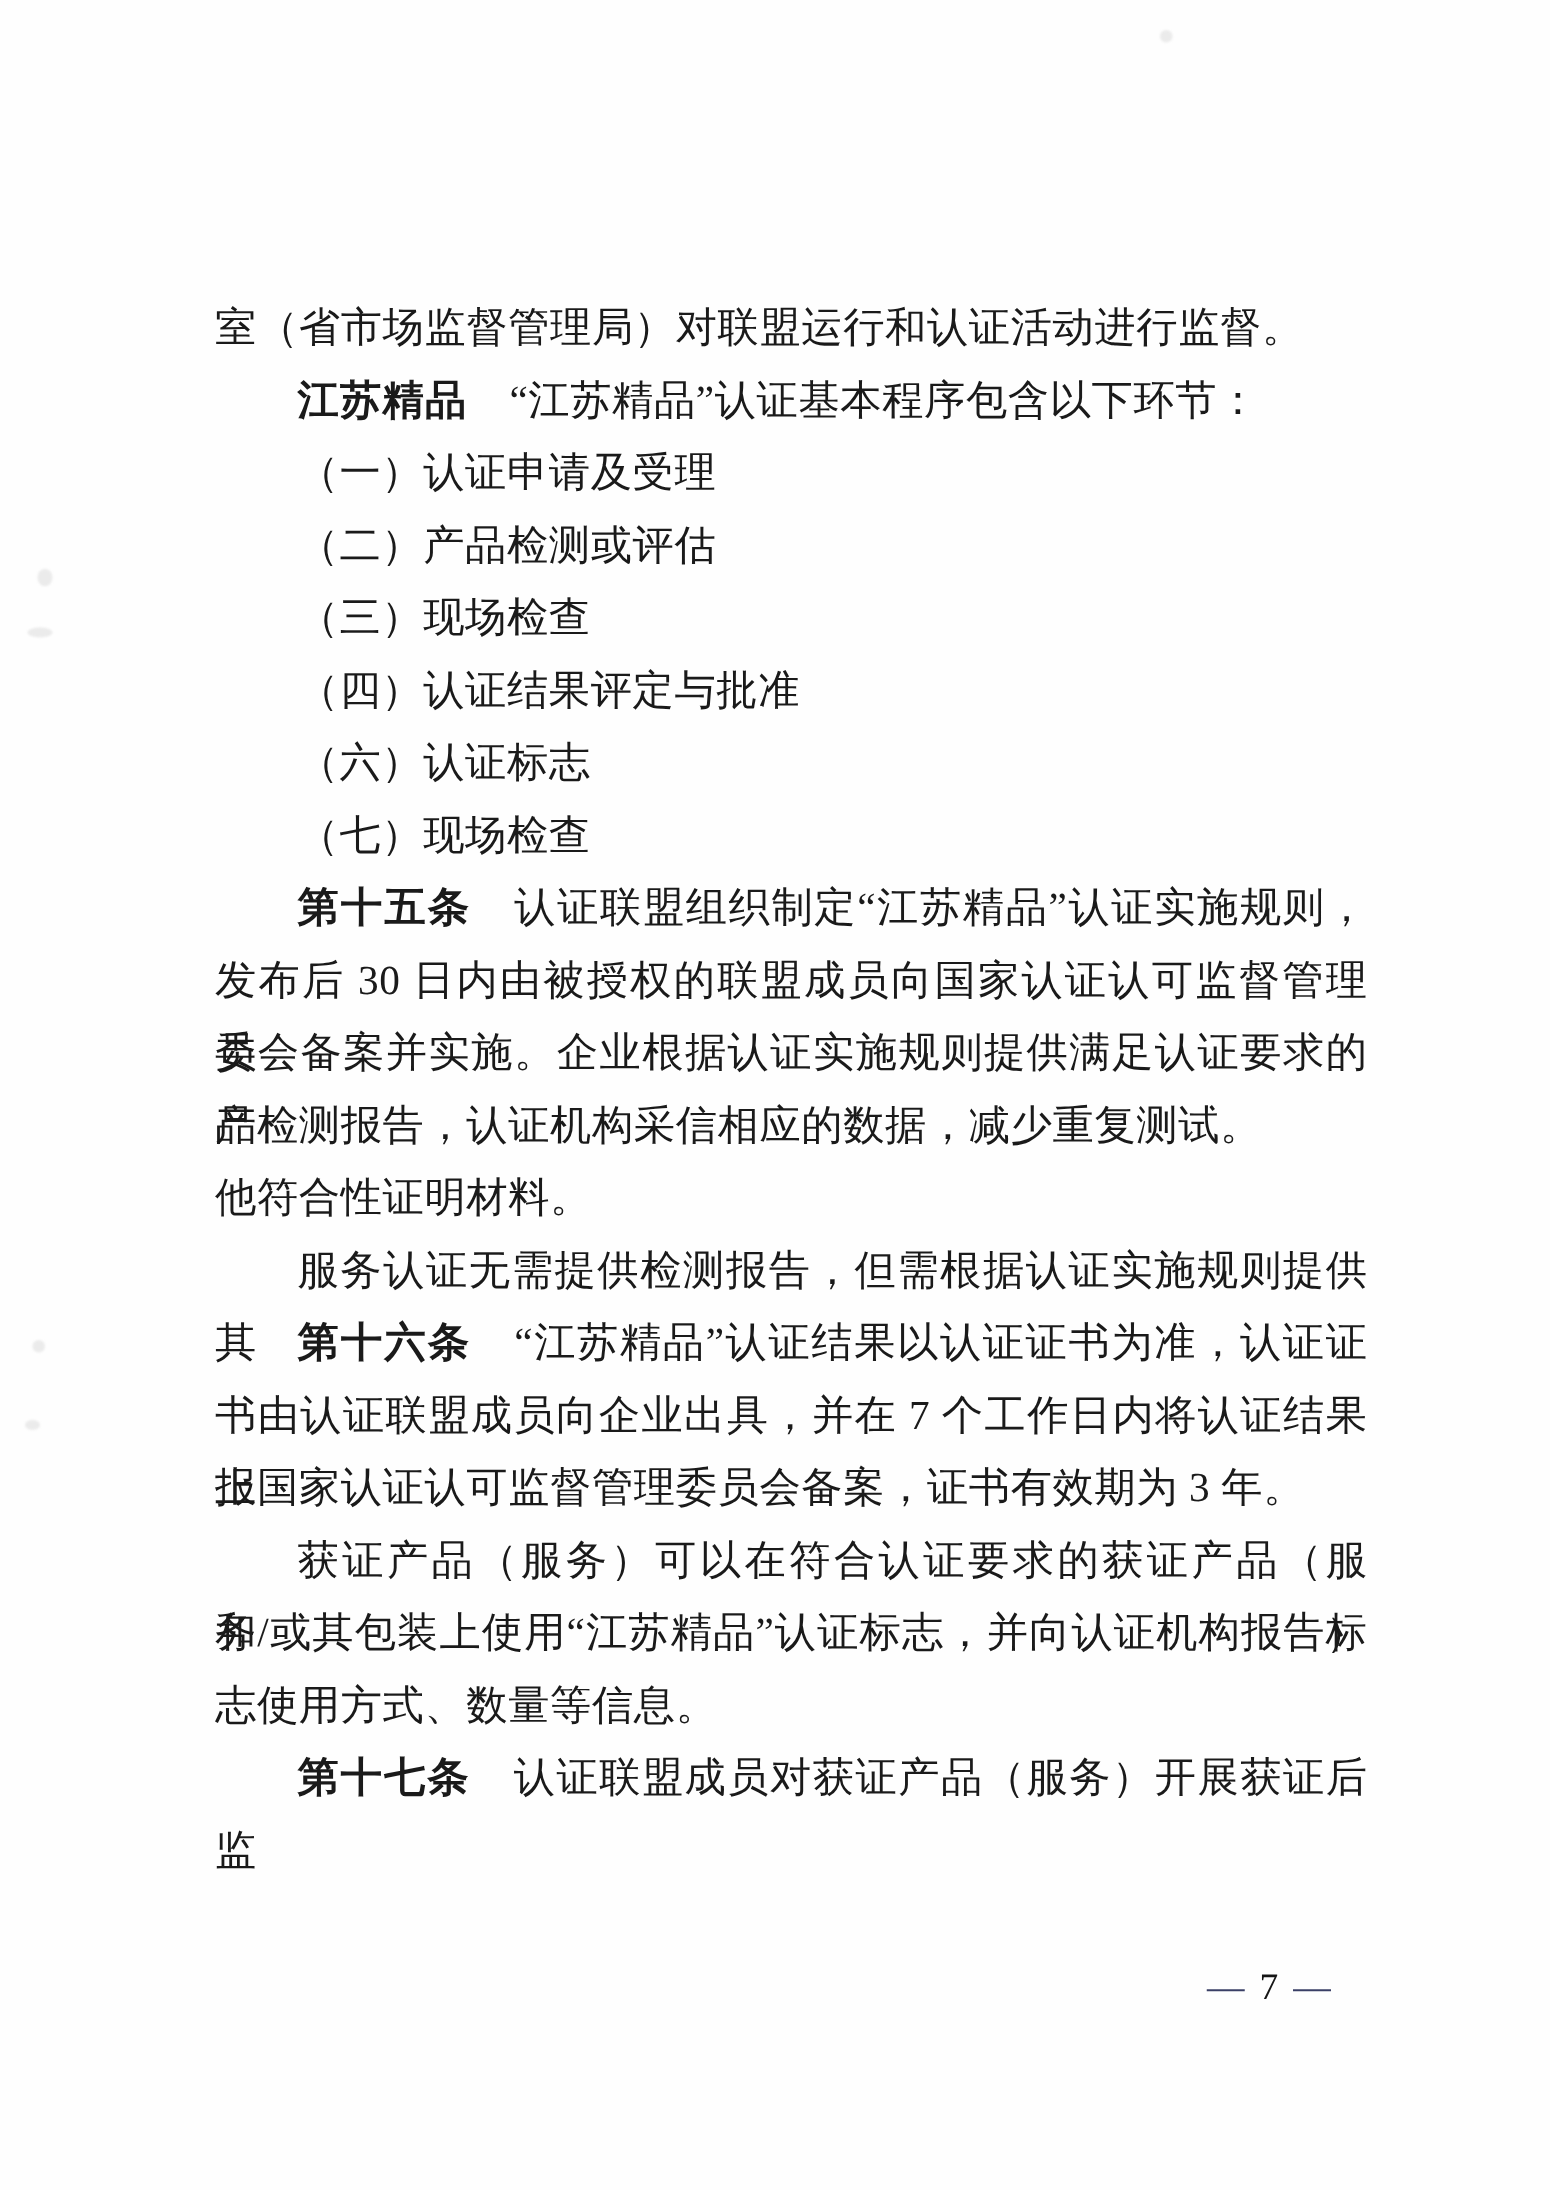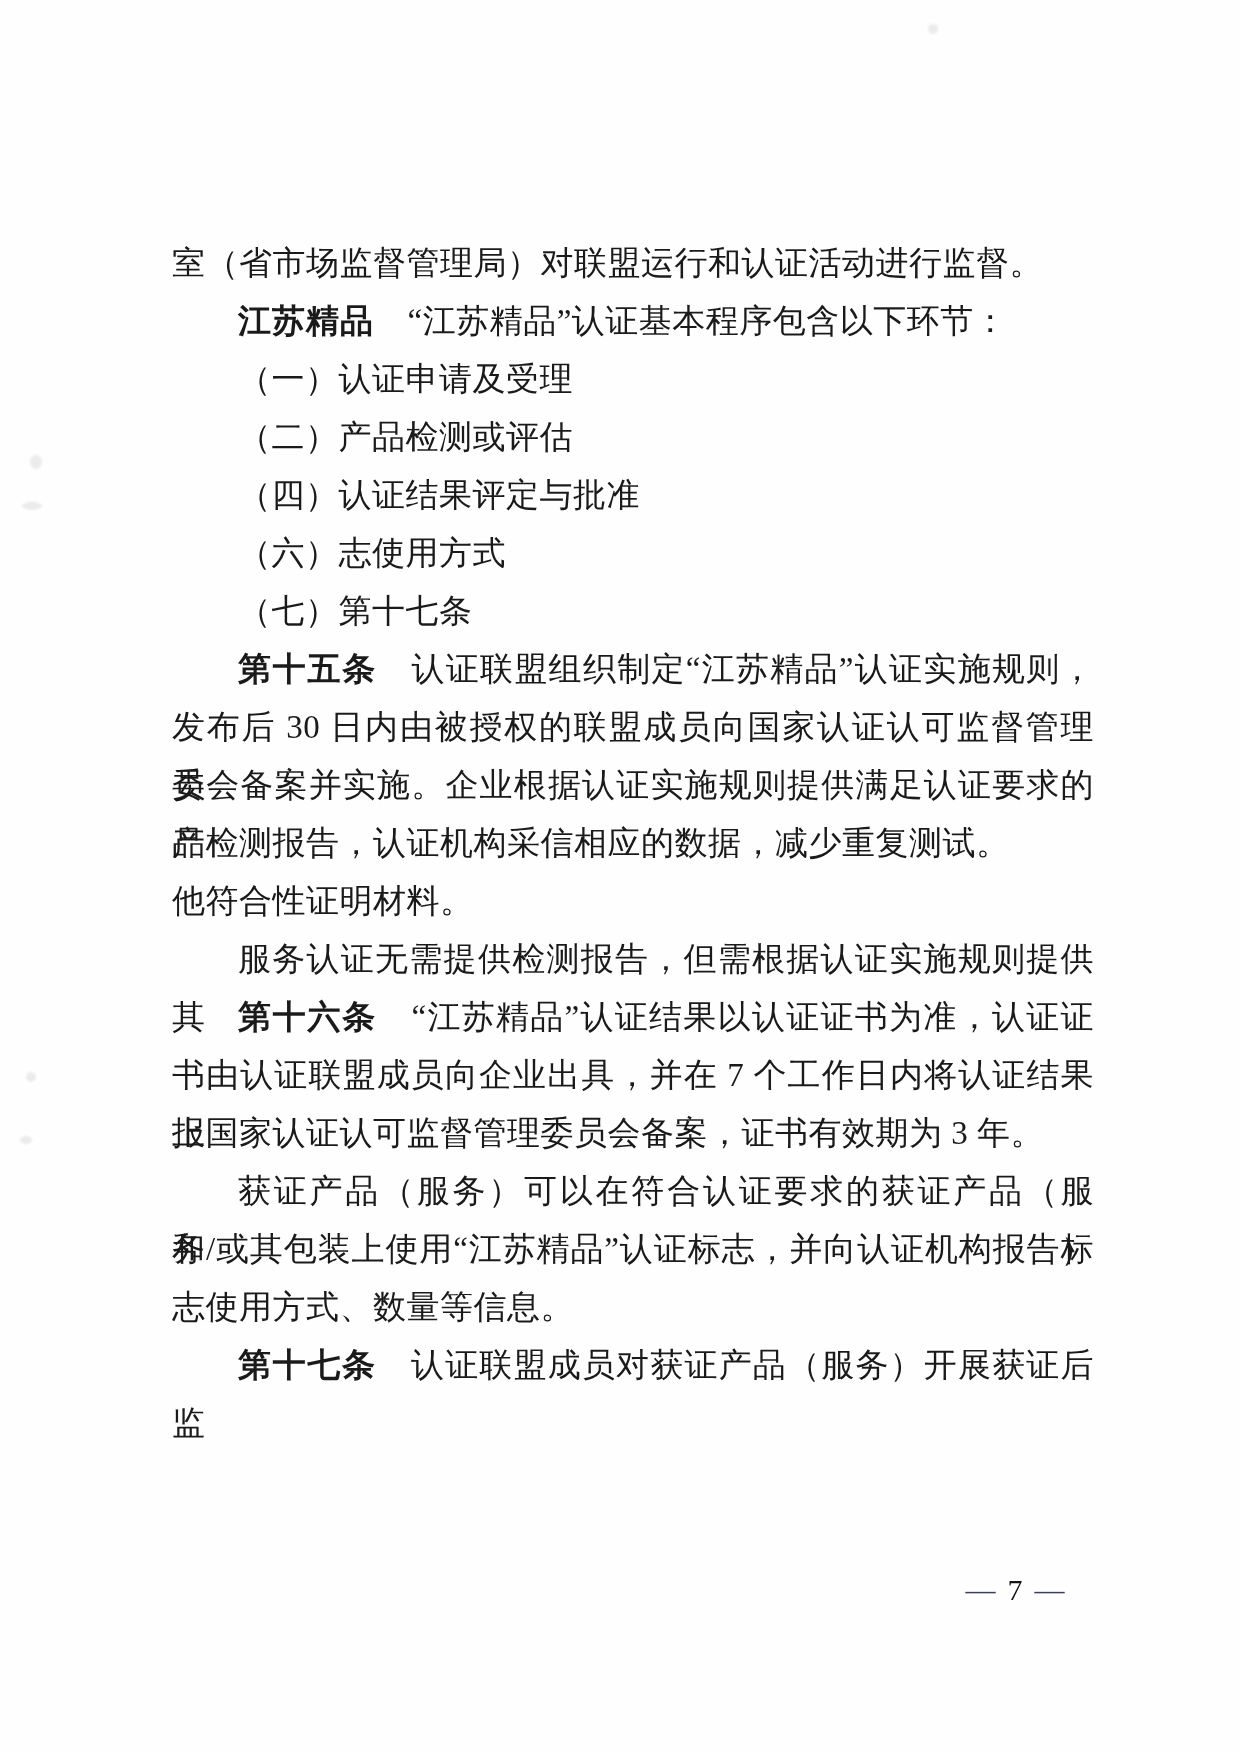--- a/index.html
+++ b/index.html
@@ -88,23 +88,24 @@
   <div class="speck s2"></div>
   <div class="speck s3"></div>
   <div class="speck s4"></div>
   <div class="speck s5"></div>
 
   <div class="doc-body">
       <div class="line">室（省市场监督管理局）对联盟运行和认证活动进行监督。</div>
       <div class="line indent"><span class="bold">江苏精品</span>　“江苏精品”认证基本程序包含以下环节：</div>
       <div class="line indent">（一）认证申请及受理</div>
       <div class="line indent">（二）产品检测或评估</div>
+      <div class="line indent">（三）现场检查</div>
       <div class="line indent">（四）认证结果评定与批准</div>
-      <div class="line indent">（六）志使用方式</div>
-      <div class="line indent">（七）第十七条</div>
+      <div class="line indent">（六）认证标志</div>
+      <div class="line indent">（七）现场检查</div>
       <div class="line indent justify"><span class="bold">第十五条</span>　认证联盟组织制定“江苏精品”认证实施规则，</div>
       <div class="line justify">发布后 30 日内由被授权的联盟成员向国家认证认可监督管理委</div>
       <div class="line justify">员会备案并实施。企业根据认证实施规则提供满足认证要求的产</div>
       <div class="line">品检测报告，认证机构采信相应的数据，减少重复测试。</div>
       <div class="line">他符合性证明材料。</div>
       <div class="line indent justify">服务认证无需提供检测报告，但需根据认证实施规则提供其</div>
       <div class="line indent justify"><span class="bold">第十六条</span>　“江苏精品”认证结果以认证证书为准，认证证</div>
       <div class="line justify">书由认证联盟成员向企业出具，并在 7 个工作日内将认证结果上</div>
       <div class="line">报国家认证认可监督管理委员会备案，证书有效期为 3 年。</div>
       <div class="line indent justify">获证产品（服务）可以在符合认证要求的获证产品（服务）</div>

